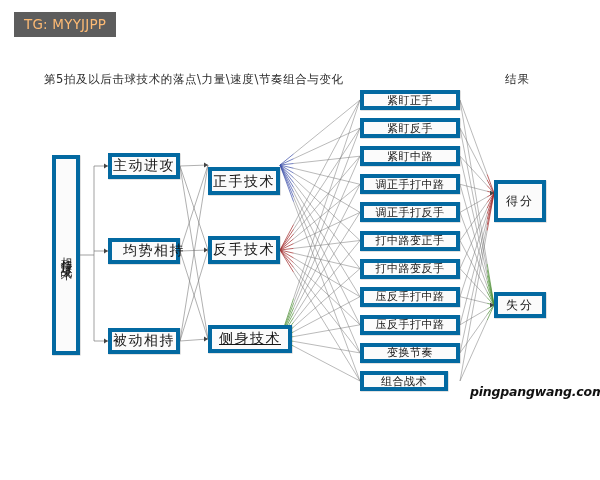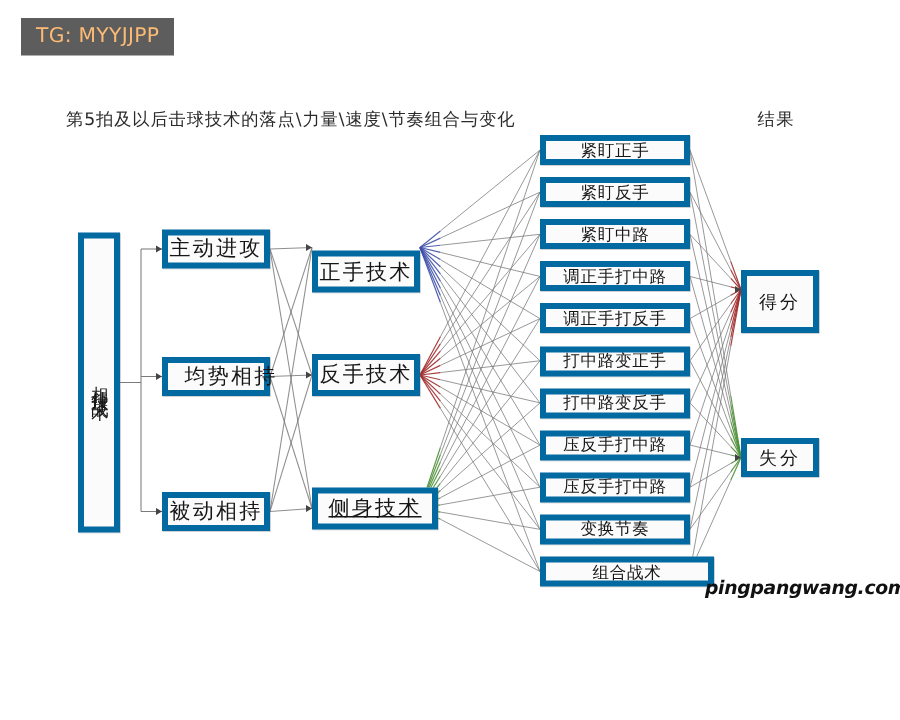--- a/index.html
+++ b/index.html
@@ -302,21 +302,21 @@
       </div>
       <div class="node tech" style="left: 360px; top: 286.7px; width: 100px; height: 20px;">
         <span>压反手打中路</span>
       </div>
       <div class="node tech" style="left: 360px; top: 314.8px; width: 100px; height: 20px;">
         <span>压反手打中路</span>
       </div>
       <div class="node tech" style="left: 360px; top: 342.9px; width: 100px; height: 20px;">
         <span>变换节奏</span>
       </div>
-      <div class="node tech" style="left: 360px; top: 371px; width: 116px; height: 20px;">
+      <div class="node tech" style="left: 360px; top: 371px; width: 88px; height: 20px;">
         <span>组合战术</span>
       </div>
       <div class="node result" style="left: 494px; top: 180px; width: 52px; height: 42px;">
         <span>得分</span>
       </div>
       <div class="node result" style="left: 494px; top: 292px; width: 52px; height: 26px;">
         <span>失分</span>
       </div>
     </div>
 

